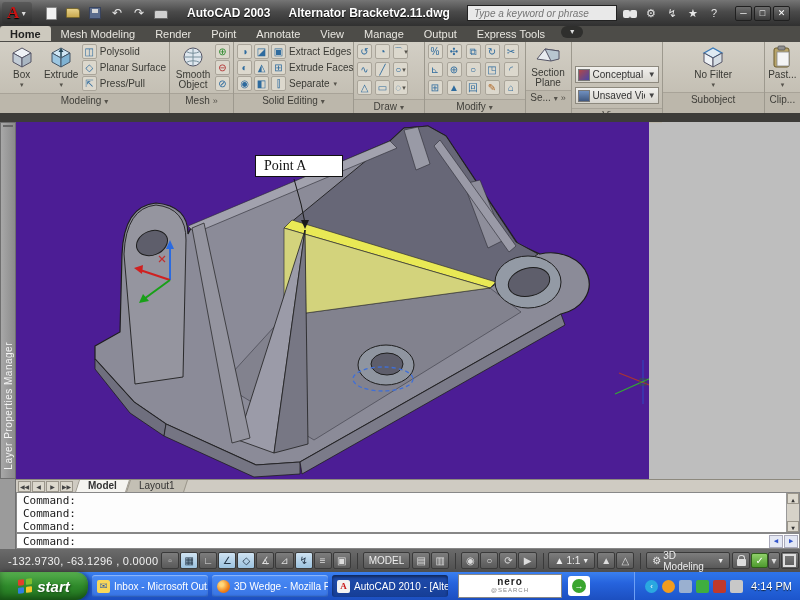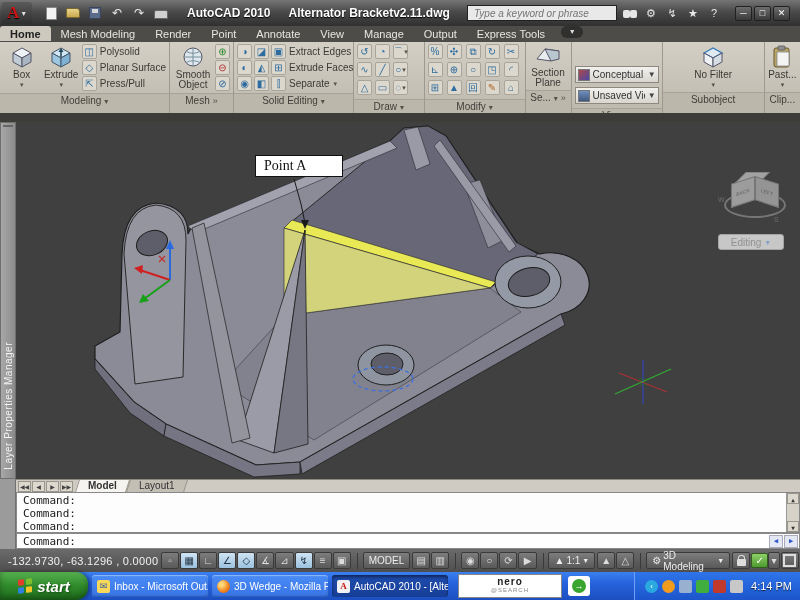--- a/index.html
+++ b/index.html
@@ -69,21 +69,21 @@
   #ribbon-edge { position:absolute; left:0; top:113px; width:800px; height:9px; background:#3d3c39; }
 
   
   #palette-bar { position:absolute; left:0; top:122px; width:16px; height:357px;
     background:linear-gradient(90deg,#a8a8a8,#8b8b8b); border:1px solid #6f6f6f; display:flex; flex-direction:column; align-items:center; }
   #palette-grip { width:10px; height:14px; margin-top:2px; border-top:2px double #666; }
   #palette-title { writing-mode:vertical-rl; transform:rotate(180deg); color:#f4f4f4; font-size:10px;
     letter-spacing:.5px; margin-top:auto; margin-bottom:8px; white-space:nowrap; }
 
   
-  #viewport { position:absolute; left:16px; top:122px; width:784px; height:357px; background:#404040; overflow:hidden; }
+  #viewport { position:absolute; left:16px; top:122px; width:633px; height:357px; background:#4c1d95; overflow:hidden; }
   #model-svg { position:absolute; left:0; top:0; }
   #pointa-label { position:absolute; left:239px; top:33px; width:88px; height:22px; background:#fff; border:1px solid #111;
     font-family:"Liberation Serif",serif; font-size:14px; color:#111; display:flex; align-items:center; padding-left:8px; }
   
   #viewcube { position:absolute; left:706px; top:42px; width:66px; height:66px; opacity:.6; }
   #vc-ring { position:absolute; left:2px; top:28px; width:62px; height:26px; border:2px solid #9a9a9a; border-radius:50%; }
   .vc-face { position:absolute; width:24px; height:24px; background:#d9d9d9; border:1px solid #9a9a9a;
     font-size:5px; color:#777; display:flex; align-items:center; justify-content:center; }
   #vc-top { left:18px; top:2px; transform:skewX(-45deg) scaleY(.5); background:#e4e4e4; }
   #vc-left { left:9px; top:16px; transform:skewY(-18deg); }
@@ -194,21 +194,21 @@
             <i></i>
           </span>
         </span>
       <span class="qat-btn">↶</span>
       <span class="qat-btn">↷</span>
       <span class="qat-btn">
           <span class="ico-print"></span>
         </span>
     </div>
     <div class="title-text">
-      <span>AutoCAD 2010</span><span class="gap"></span><span>Alternator Bracketv2.11.dwg</span>
+      <span>AutoCAD 2003</span><span class="gap"></span><span>Alternator Bracketv2.11.dwg</span>
     </div>
     <div id="infocenter">
       <input id="search-field" placeholder="Type a keyword or phrase" style="">
       <span class="binoc">
           <i></i>
           <i></i>
         </span>
       <span class="ic-btn">⚙</span>
       <span class="ic-btn">↯</span>
       <span class="ic-btn">★</span>

